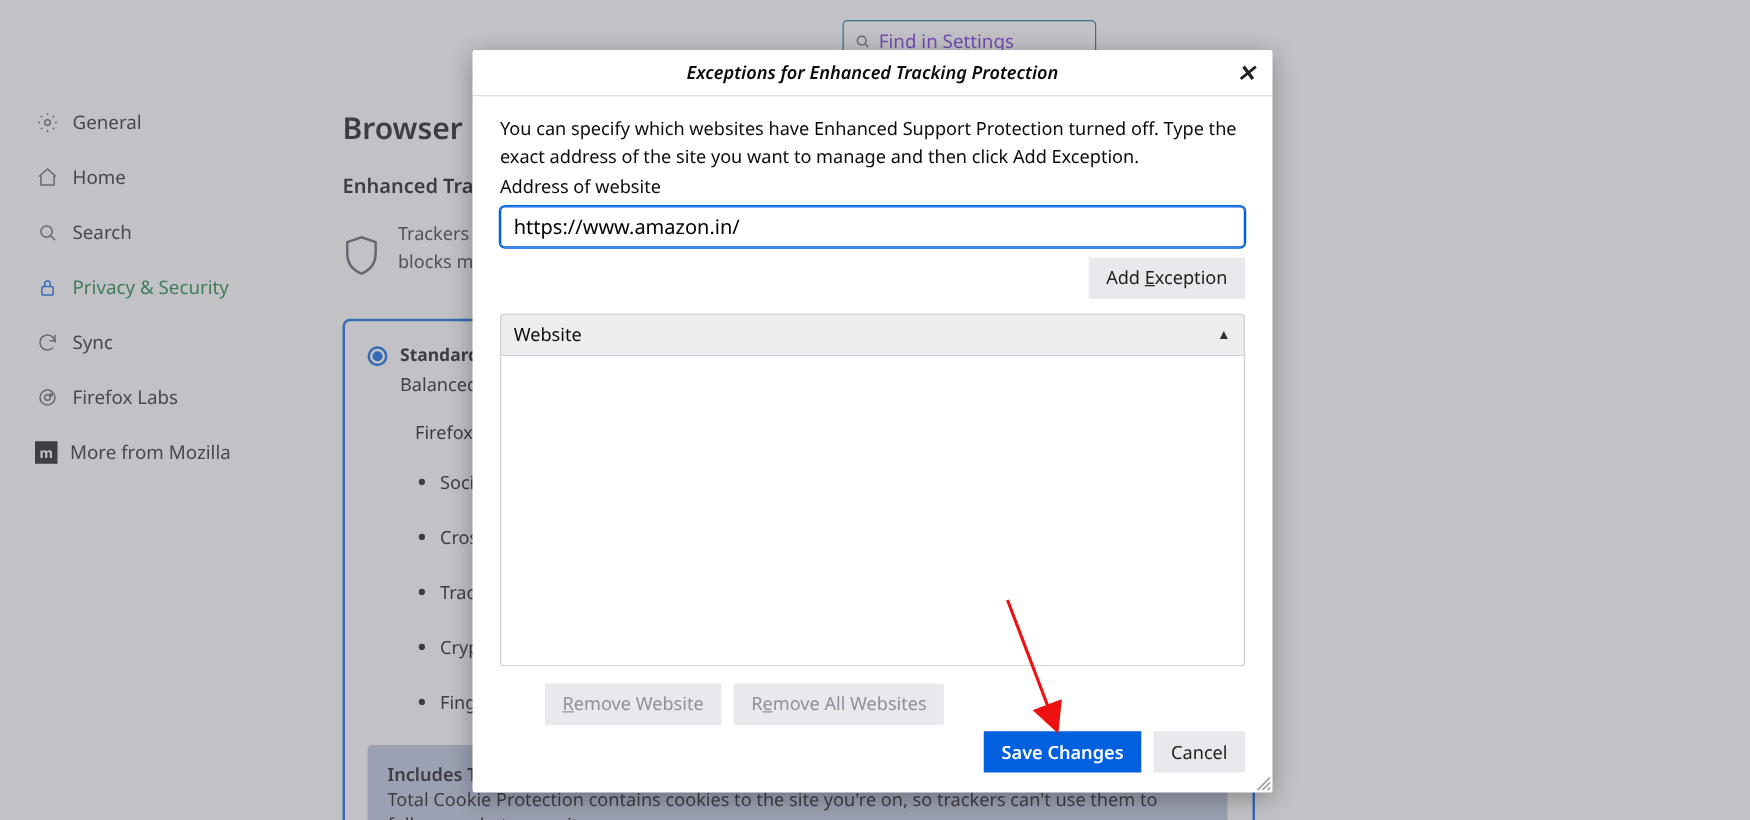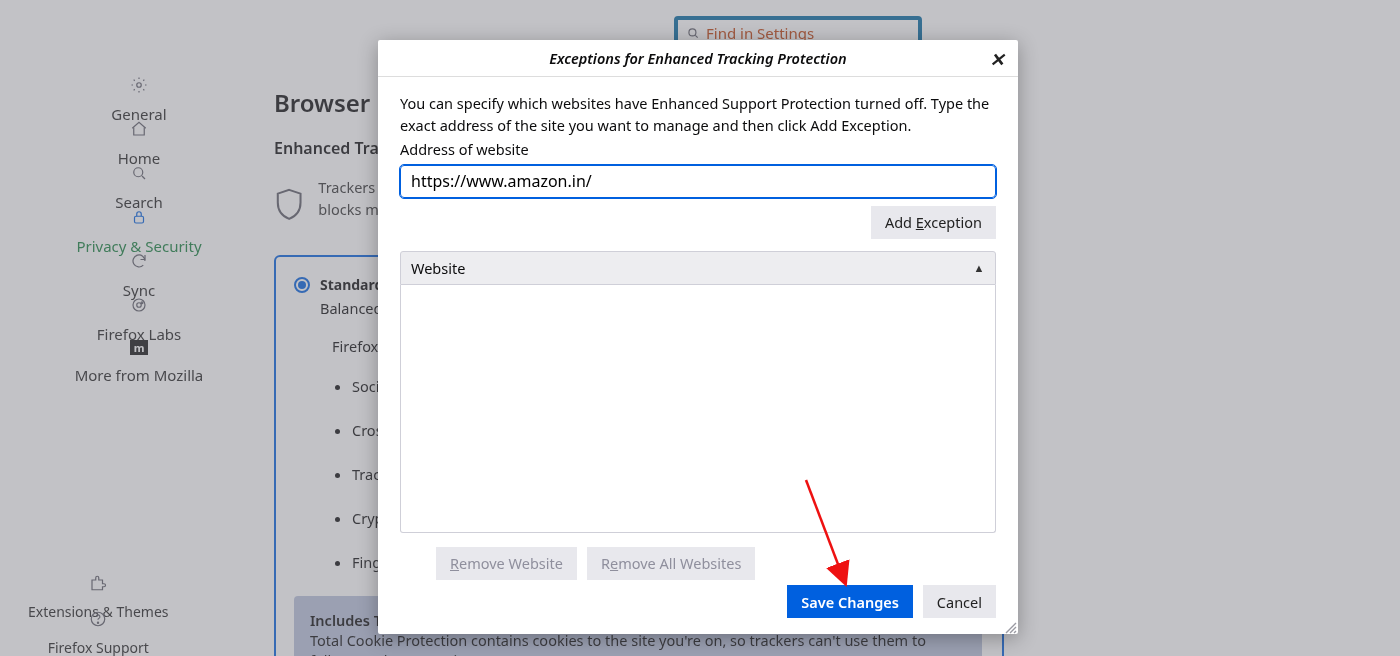--- a/index.html
+++ b/index.html
@@ -24,21 +24,20 @@
     padding: 76px 0 0 28px;
   }
   .side-item {
     display: flex;
     align-items: center;
     gap: 10px;
     height: 44px;
     font-size: 15px;
     color: #222;
     cursor: pointer;
-    flex-direction: column;
   }
   .side-item.active { color: #15803d; }
   .side-icon {
     width: 20px;
     height: 20px;
     display: inline-flex;
     align-items: center;
     justify-content: center;
   }
   .side-icon svg { width: 18px; height: 18px; stroke: #5b5b66; fill: none; stroke-width: 1.6; }
@@ -56,28 +55,28 @@
     display:inline-flex;align-items:center;justify-content:center;
     font-weight:700;font-size:11px;
   }
   
   .main {
     flex: 1;
     padding: 16px 0 0 24px;
   }
   .search-wrap {
     margin-left: 400px;
-    width: 248px;
-    border: 4px solid #0369a1;
+    width: 203px;
+    border: 1px solid #0369a1;
     border-radius: 4px;
     height: 34px;
     display:flex;align-items:center;
     padding: 0 8px;
     gap:6px;
-    color:#c2410c;
+    color:#6d28d9;
     font-size:15px;
   }
   .search-wrap svg { width:14px;height:14px;stroke:#5b5b66;fill:none;stroke-width:2;}
   h1.page-title {
     font-size: 24px;
     font-weight: 600;
     margin-top: 36px;
   }
   h2.section-title {
     font-size: 16px;
@@ -285,40 +284,20 @@
             <circle cx="16" cy="9" r="1.2"></circle>
           </svg>
       </span>
       <span>Firefox Labs</span>
     </div>
     <div class="side-item">
       <span class="more-icon">m</span>
       <span>More from Mozilla</span>
     </div>
 
-    <div class="side-bottom">
-      <div class="side-item">
-        <span class="side-icon">
-          <svg viewBox="0 0 24 24">
-              <path d="M4 8h5V5a2 2 0 0 1 4 0v3h5v5h2a2 2 0 0 1 0 4h-2v4H4z"></path>
-            </svg>
-        </span>
-        <span>Extensions &amp; Themes</span>
-      </div>
-      <div class="side-item">
-        <span class="side-icon">
-          <svg viewBox="0 0 24 24">
-              <circle cx="12" cy="12" r="9"></circle>
-              <path d="M9.5 9a2.5 2.5 0 1 1 3.5 2.3c-.8.4-1 .9-1 1.7"></path>
-              <circle cx="12" cy="17" r="0.8" fill="#5b5b66"></circle>
-            </svg>
-        </span>
-        <span>Firefox Support</span>
-      </div>
-    </div>
   </div>
 
   <div class="main">
     <div class="search-wrap">
       <svg viewBox="0 0 24 24">
           <circle cx="11" cy="11" r="6"></circle>
           <path d="M20 20l-4-4"></path>
         </svg>
       <span>Find in Settings</span>
     </div>

